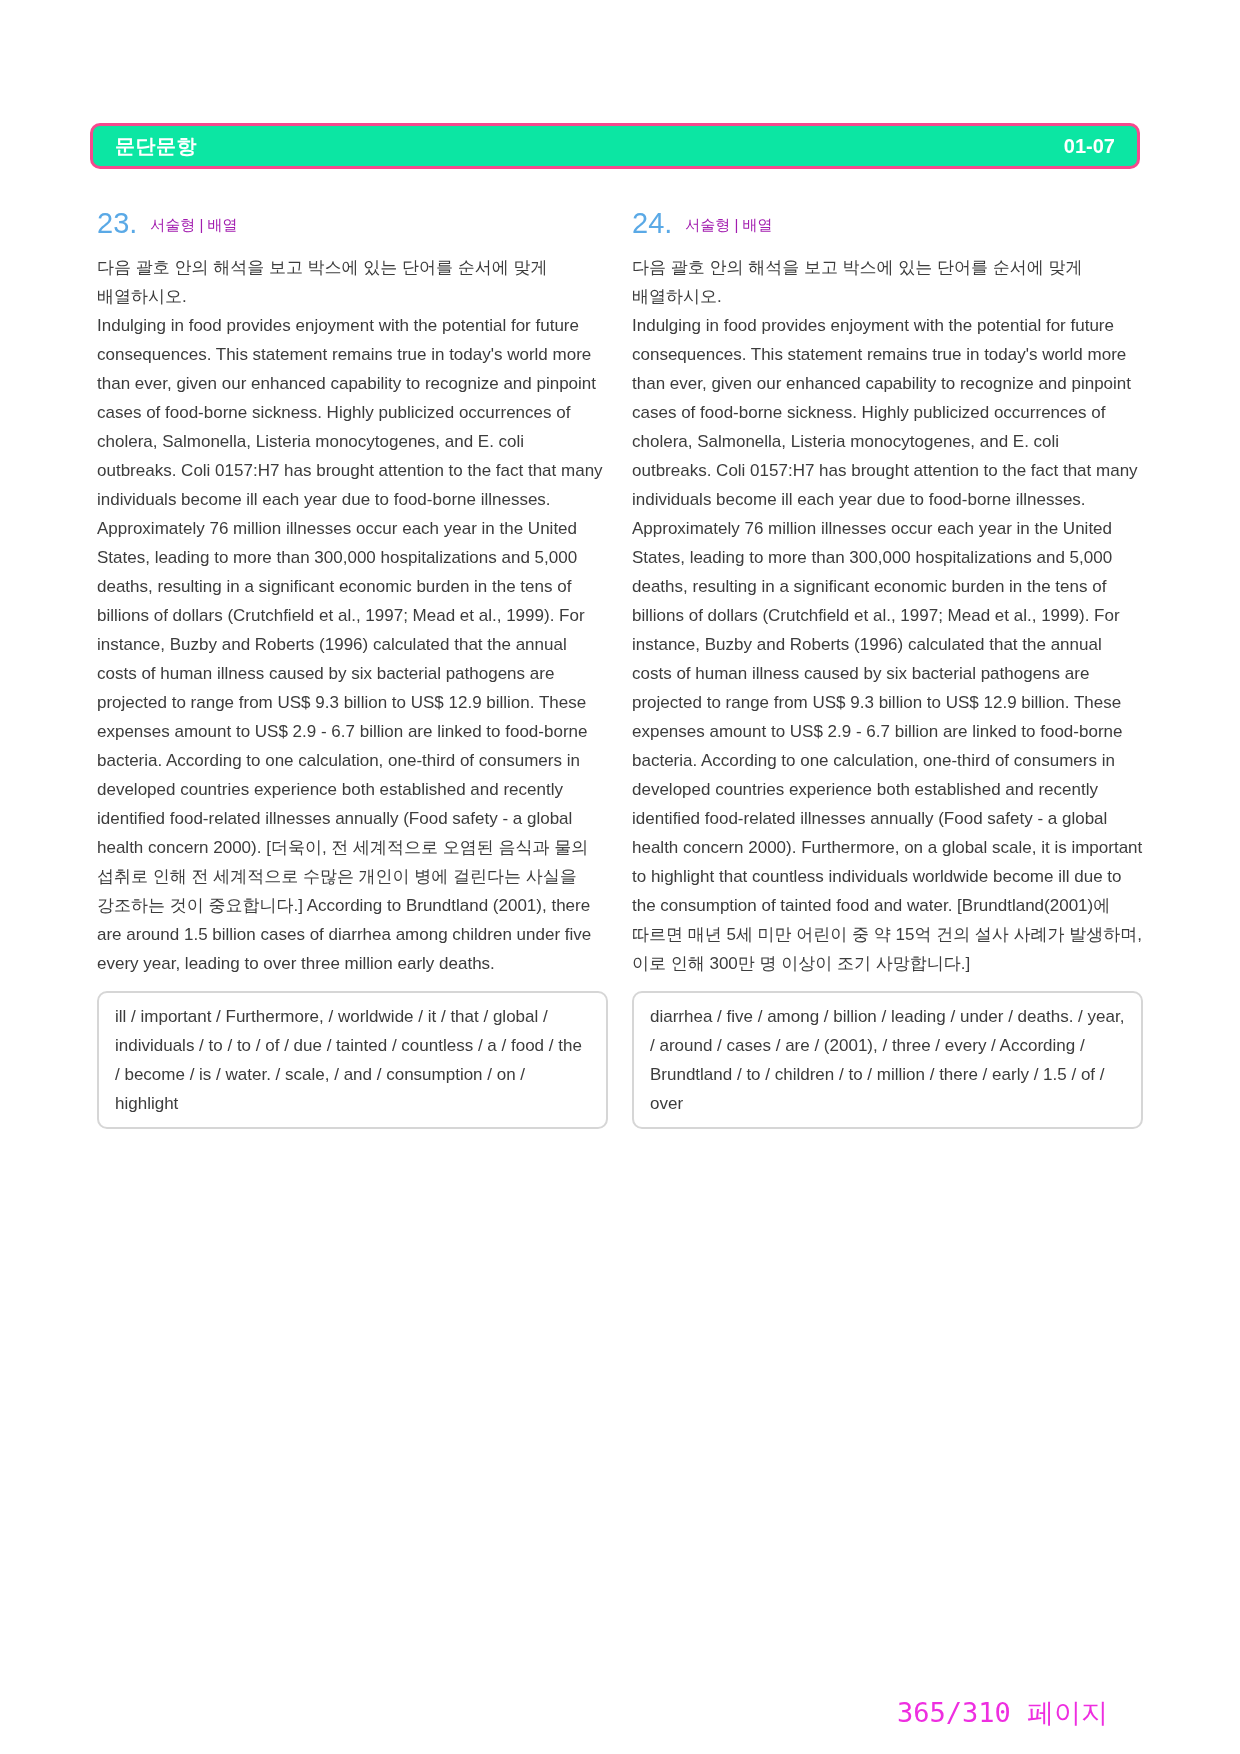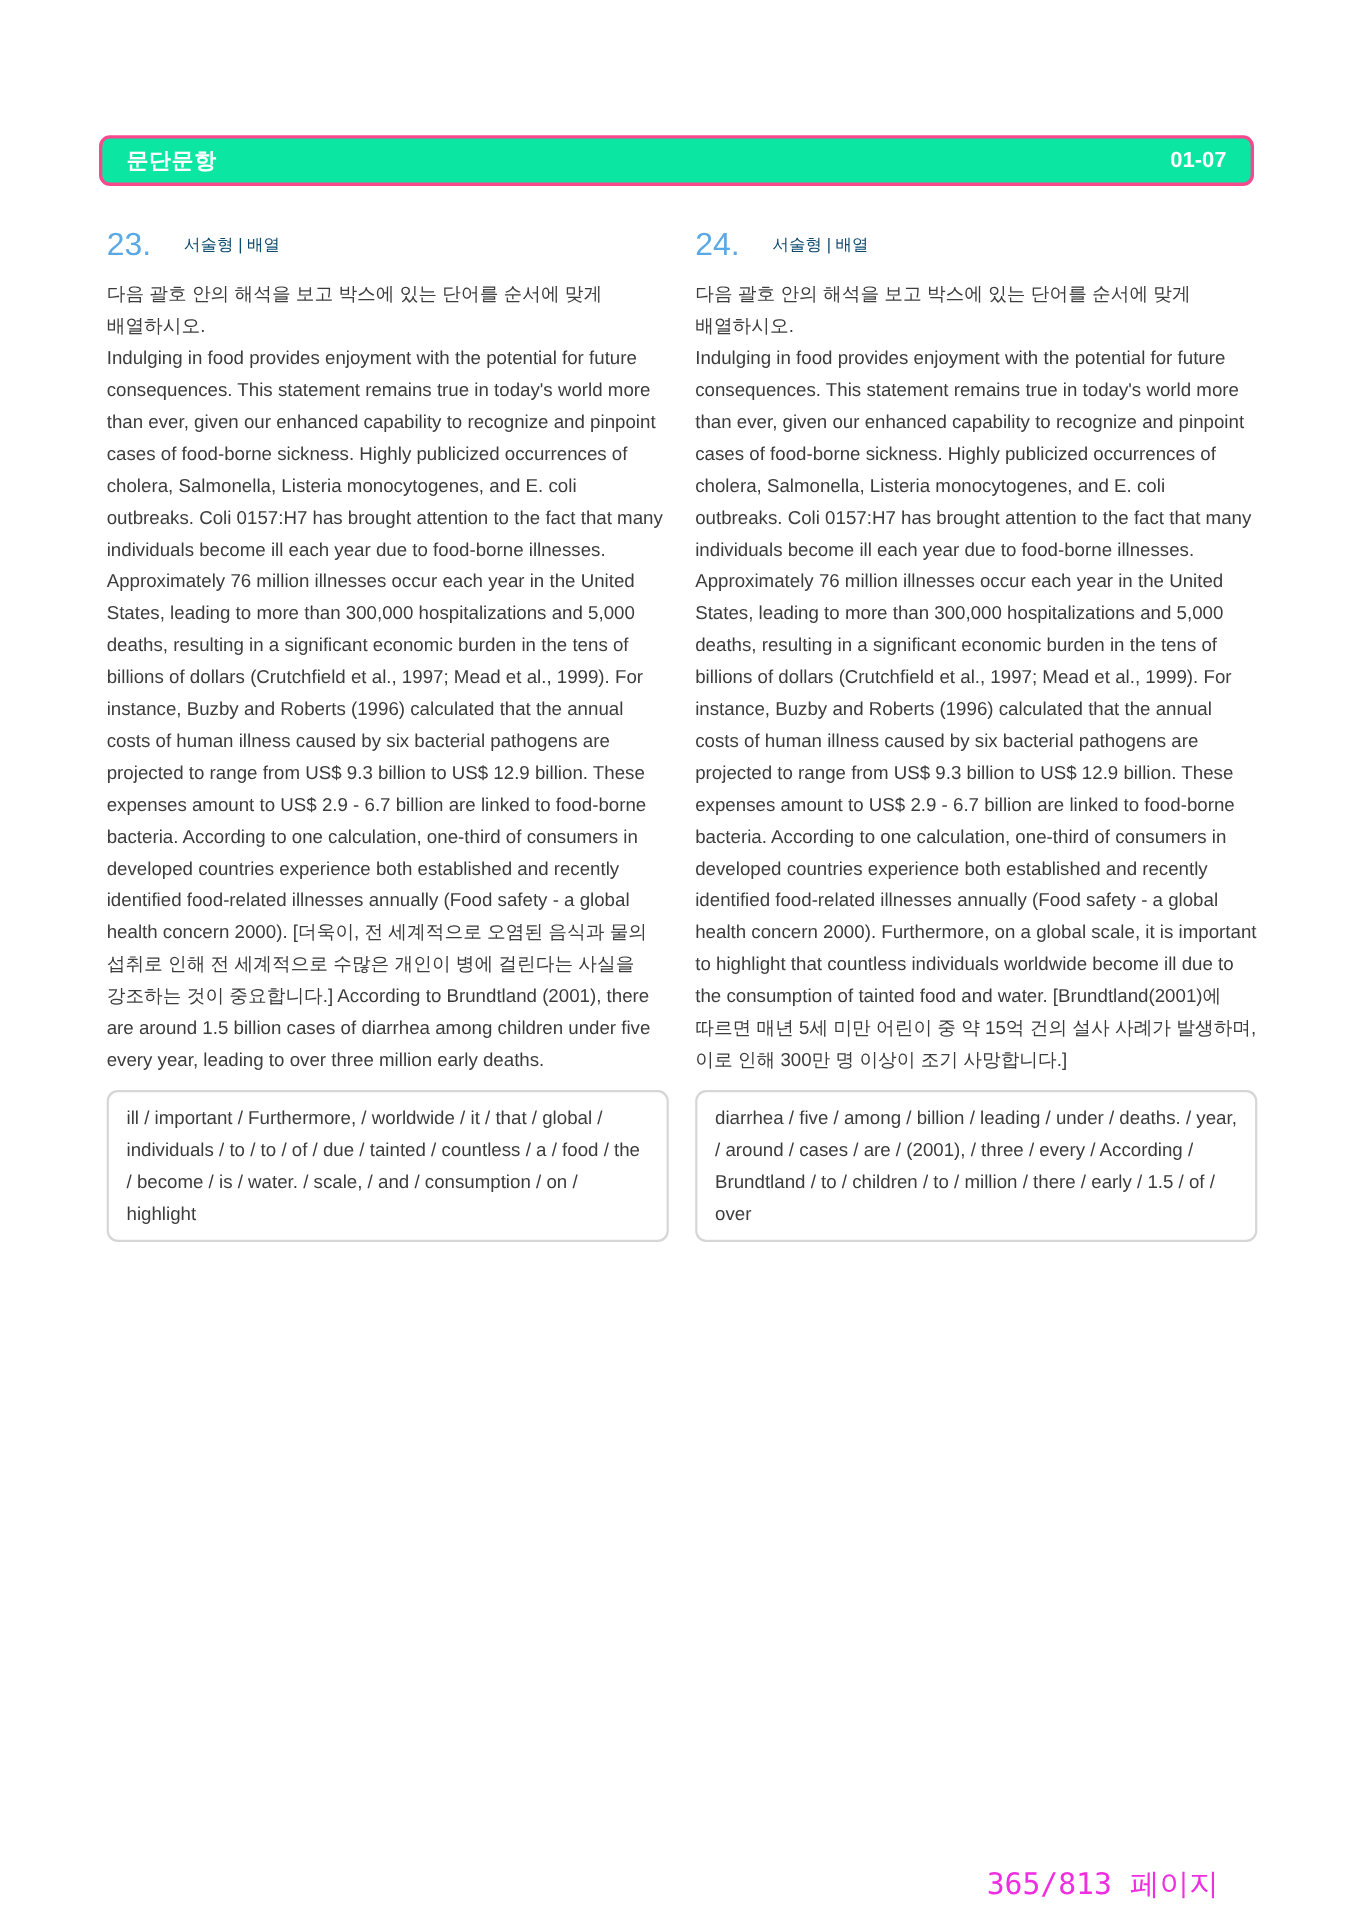--- a/index.html
+++ b/index.html
@@ -15,23 +15,23 @@
     display:flex; align-items:center; justify-content:space-between;
     padding:0 22px;
   }
   .header-title { color:#ffffff; font-size:20px; font-weight:bold; letter-spacing:0.5px; }
   .header-code  { color:#ffffff; font-size:20px; font-weight:bold; }
   .columns {
     position:absolute; top:182px; left:97px; width:1046px;
     display:flex; gap:24px;
   }
   .question { width:511px; }
-  .q-head { display:flex; align-items:center; gap:30px; margin-bottom:15px; }
+  .q-head { display:flex; align-items:flex-end; gap:13px; margin-bottom:15px; }
   .q-number { font-size:29px; line-height:1; color:#5aa9e6; font-weight:400; }
-  .q-type { font-size:15px; color:#0c4a6e; padding-bottom:3px; }
+  .q-type { font-size:15px; color:#a21caf; padding-bottom:3px; }
   .q-instruction, .q-passage {
     font-size:17px; line-height:29px; color:#3c3c3c;
     word-break:keep-all;
   }
   .word-box {
     margin-top:13px;
     border:2px solid #d6d6d6; border-radius:10px;
     padding:9px 16px;
     font-size:17px; line-height:29px; color:#3c3c3c;
   }
@@ -78,15 +78,15 @@
       <p class="q-instruction">다음 괄호 안의 해석을 보고 박스에 있는 단어를 순서에 맞게 배열하시오.</p>
       <p class="q-passage">Indulging in food provides enjoyment with the potential for future consequences. This statement remains true in today's world more than ever, given our enhanced capability to recognize and pinpoint cases of food-borne sickness. Highly publicized occurrences of cholera, Salmonella, Listeria monocytogenes, and E. coli outbreaks. Coli 0157:H7 has brought attention to the fact that many individuals become ill each year due to food-borne illnesses. Approximately 76 million illnesses occur each year in the United States, leading to more than 300,000 hospitalizations and 5,000 deaths, resulting in a significant economic burden in the tens of billions of dollars (Crutchfield et al., 1997; Mead et al., 1999). For instance, Buzby and Roberts (1996) calculated that the annual costs of human illness caused by six bacterial pathogens are projected to range from US$ 9.3 billion to US$ 12.9 billion. These expenses amount to US$ 2.9 - 6.7 billion are linked to food-borne bacteria. According to one calculation, one-third of consumers in developed countries experience both established and recently identified food-related illnesses annually (Food safety - a global health concern 2000). Furthermore, on a global scale, it is important to highlight that countless individuals worldwide become ill due to the consumption of tainted food and water. [Brundtland(2001)에 따르면 매년 5세 미만 어린이 중 약 15억 건의 설사 사례가 발생하며, 이로 인해 300만 명 이상이 조기 사망합니다.]</p>
       <div class="word-box">
         <span>diarrhea / five / among / billion / leading / under / deaths. / year, / around / cases / are / (2001), / three / every / According / Brundtland / to / children / to / million / there / early / 1.5 / of / over</span>
       </div>
     </section>
 
   </div>
 
 
-  <div class="page-counter">365/813 페이지</div>
+  <div class="page-counter">365/310 페이지</div>
 
 </div>
 
 </body></html>

